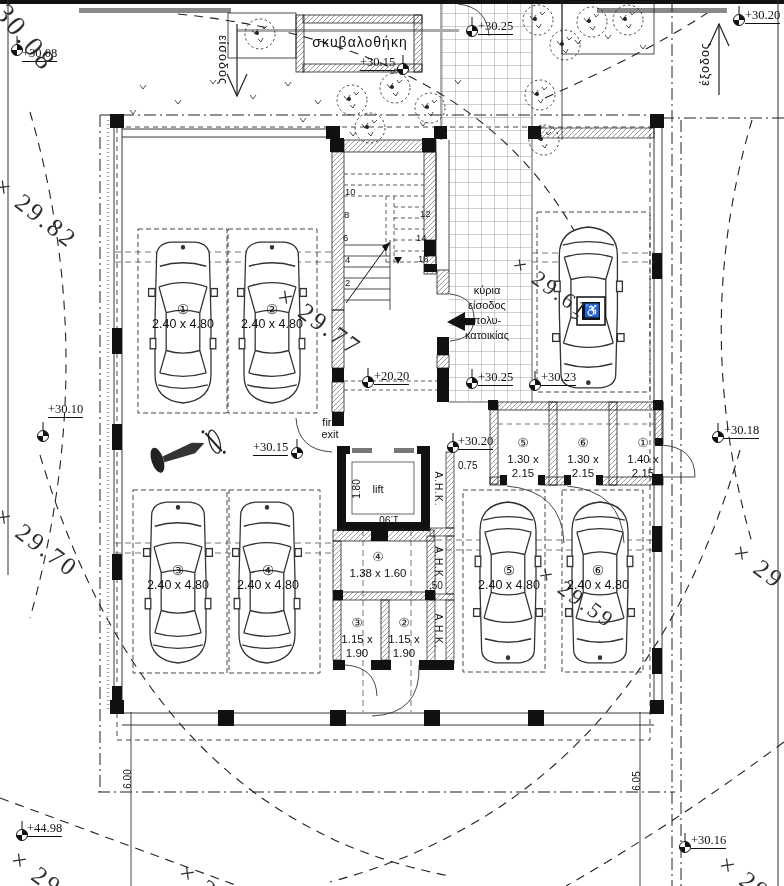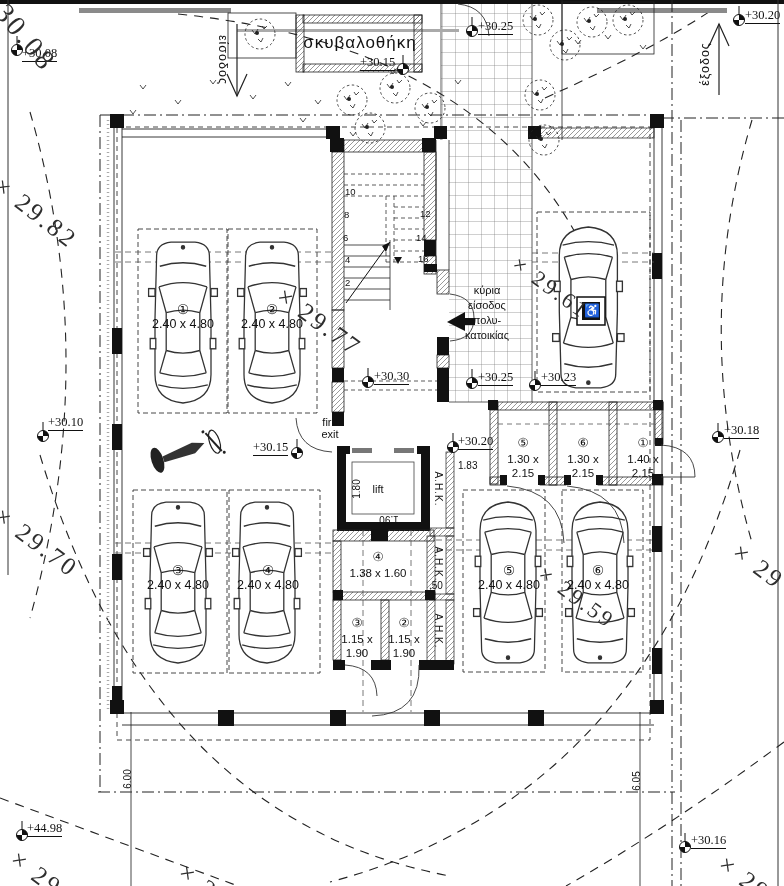--- a/index.html
+++ b/index.html
@@ -396,42 +396,42 @@
     <use href="#lvl" x="535" y="385"></use>
         <use href="#lvl" x="22" y="835"></use>
     <use href="#lvl" x="685" y="847"></use>
   </g>
 </svg>
 
 <div class="t lvl" style="left:22px;top:47px">+30.08</div>
 <div class="t lvl" style="left:360px;top:56px">+30.15</div>
 <div class="t lvl" style="left:478px;top:20px">+30.25</div>
 <div class="t lvl" style="left:745px;top:9px">+30.20</div>
-<div class="t lvl" style="left:48px;top:416px">+30.10</div>
+<div class="t lvl" style="left:48px;top:403px">+30.10</div>
 <div class="t lvl" style="left:253px;top:441px">+30.15</div>
 <div class="t lvl" style="left:458px;top:435px">+30.20</div>
 <div class="t lvl" style="left:724px;top:424px">+30.18</div>
-<div class="t lvl" style="left:374px;top:370px">+30.30</div>
+<div class="t lvl" style="left:374px;top:370px">+20.20</div>
 <div class="t lvl" style="left:478px;top:371px">+30.25</div>
 <div class="t lvl" style="left:541px;top:371px">+30.23</div>
 <div class="t lvl" style="left:27px;top:822px">+44.98</div>
 <div class="t lvl" style="left:691px;top:834px">+30.16</div>
 
 <div class="t elev" style="left:12px;top:-2px;transform:rotate(50deg);font-size:28px">30.08</div>
 <div class="t elev" style="left:6px;top:172px;transform:rotate(38deg)">× 29.82</div>
 <div class="t elev" style="left:288px;top:282px;transform:rotate(36deg)">× 29.77</div>
 <div class="t elev" style="left:522px;top:252px;transform:rotate(36deg);font-size:22px">× 29.61</div>
 <div class="t elev" style="left:6px;top:502px;transform:rotate(37deg)">× 29.70</div>
 <div class="t elev" style="left:548px;top:562px;transform:rotate(36deg);font-size:22px">× 29.59</div>
 <div class="t elev" style="left:22px;top:845px;transform:rotate(37deg)">× 29.67</div>
 <div class="t elev" style="left:190px;top:858px;transform:rotate(37deg)">× 29</div>
 <div class="t elev" style="left:730px;top:850px;transform:rotate(37deg)">× 29</div>
 <div class="t elev" style="left:744px;top:538px;transform:rotate(37deg)">× 29</div>
 
-<div class="t grk ctr" style="left:360px;top:43px;font-size:17px">σκυβαλοθήκη</div>
+<div class="t grk ctr" style="left:360px;top:43px;font-size:14px">σκυβαλοθήκη</div>
 <div class="t grk vert90" style="left:222px;top:60px">είσοδος</div>
 <div class="t grk vert270" style="left:706px;top:64px">έξοδος</div>
 
 <div class="t ctr small" style="left:487px;top:313px;line-height:1.35">
   <div>κύρια</div>
   <div>είσοδος</div>
   <div>πολυ-</div>
   <div>κατοικίας</div>
 </div>
 
@@ -507,18 +507,18 @@
 <div class="t sn" style="left:344px;top:210px">8</div>
 <div class="t sn" style="left:343px;top:233px">6</div>
 <div class="t sn" style="left:345px;top:255px">4</div>
 <div class="t sn" style="left:345px;top:278px">2</div>
 <div class="t sn" style="left:420px;top:209px">12</div>
 <div class="t sn" style="left:416px;top:233px">14</div>
 <div class="t sn" style="left:418px;top:254px">16</div>
 
 <div class="t dim vert270" style="left:356px;top:489px">1.80</div>
 <div class="t dim flip" style="left:389px;top:519px">1.90</div>
-<div class="t dim" style="left:458px;top:460px">1.83</div>
+<div class="t dim" style="left:458px;top:460px">0.75</div>
 <div class="t dim" style="left:429px;top:580px">.50</div>
 <div class="t dim vert270" style="left:127px;top:779px">6.00</div>
 <div class="t dim vert270" style="left:636px;top:781px">6.05</div>
 
 </div>
 
 </body></html>

